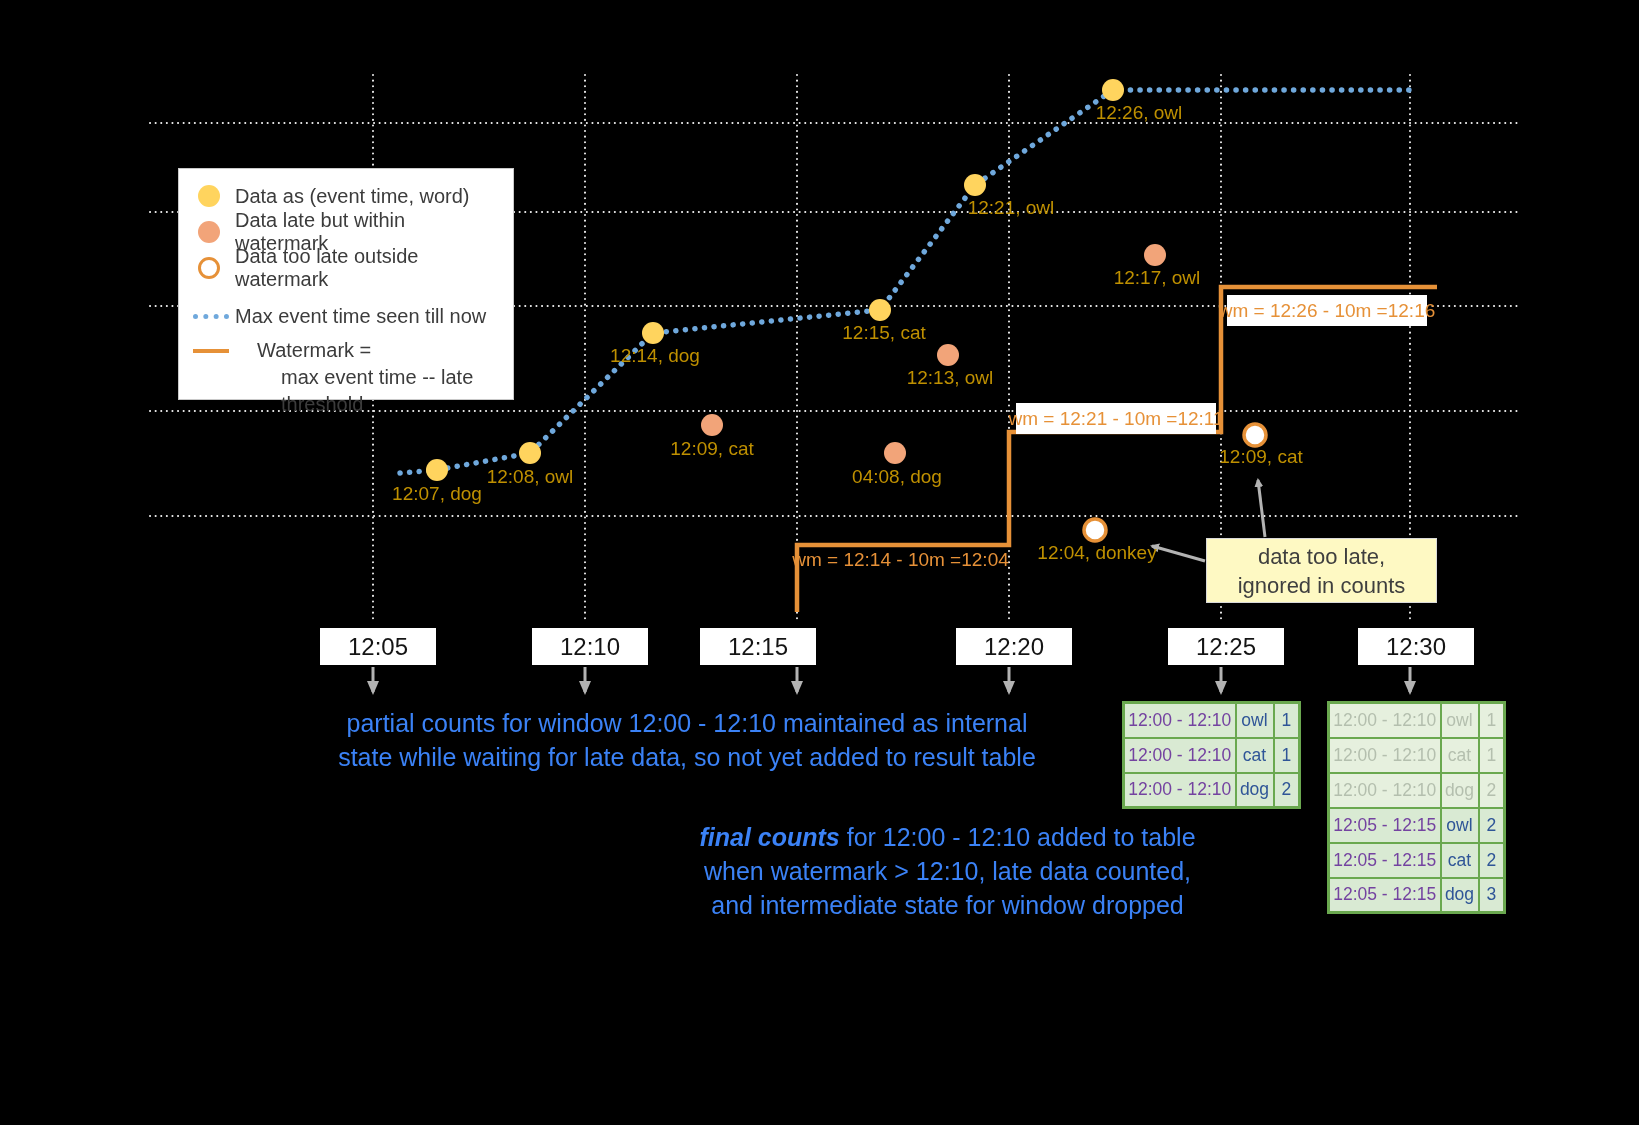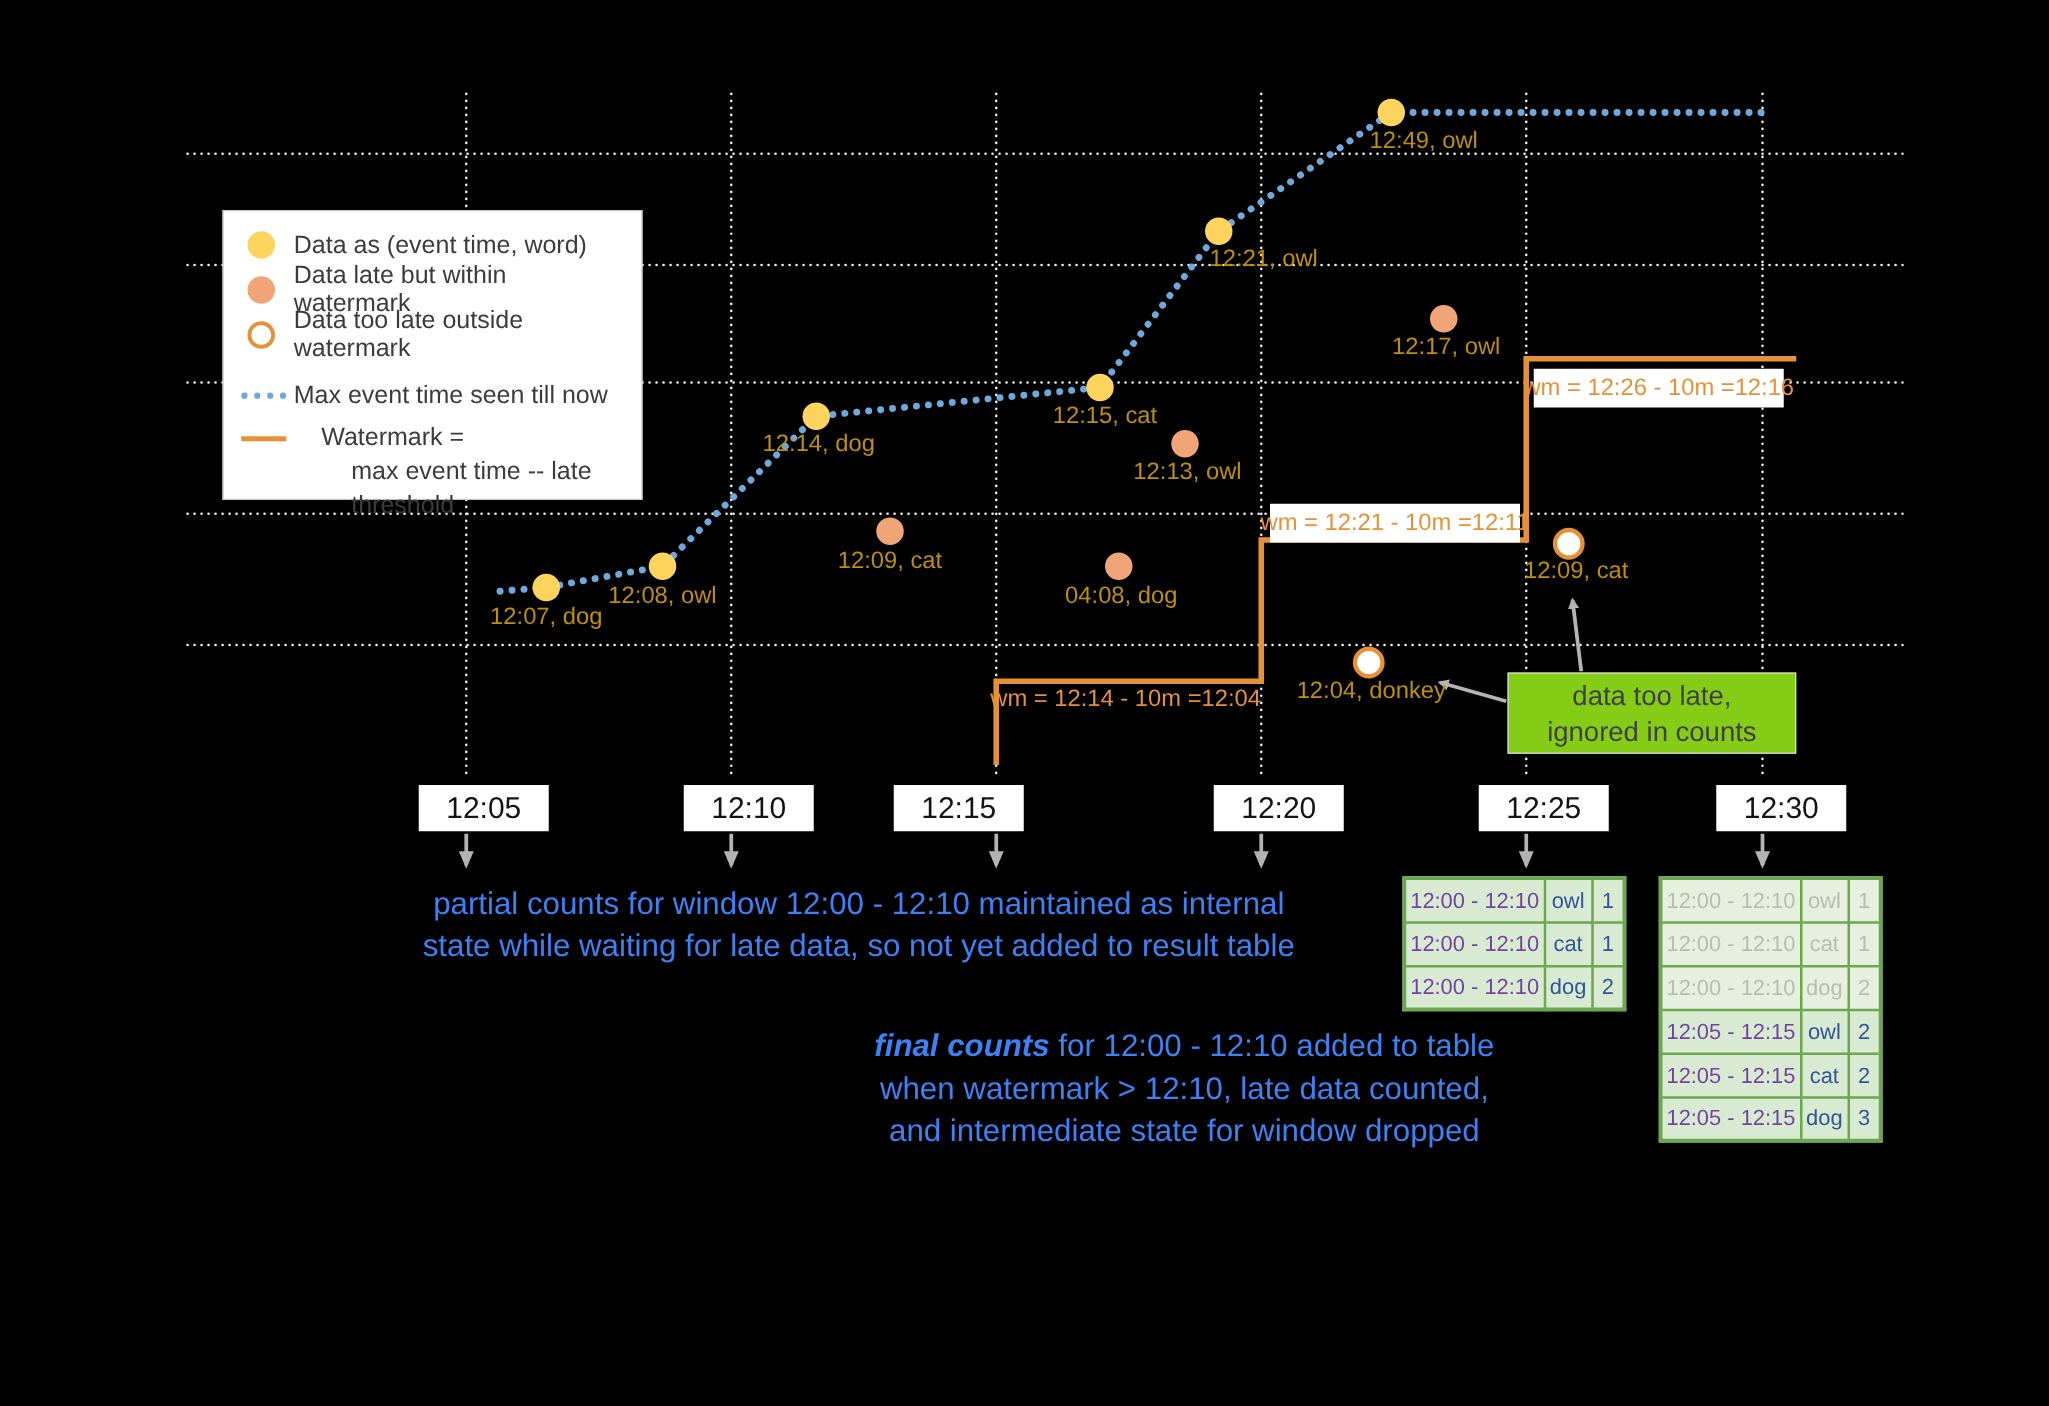--- a/index.html
+++ b/index.html
@@ -38,35 +38,35 @@
 
   
   .wm-label {
     position:absolute; color:#e69138; font-size:19px; white-space:nowrap;
     display:flex; align-items:center; justify-content:center; text-align:center;
   }
   .wm-boxed { background:#ffffff; }
 
   
   .axis-box {
-    position:absolute; top:628px; width:104px; height:37px; background:#ffffff;
-    color:#141414; font-size:24px; display:flex; align-items:center; justify-content:center;margin-left:15px;
+    position:absolute; top:628px; width:116px; height:37px; background:#ffffff;
+    color:#141414; font-size:24px; display:flex; align-items:center; justify-content:center;
   }
 
   
   .red-note {
     position:absolute; color:#3b82f6; font-size:25px; line-height:34px;
     text-align:center; white-space:nowrap;
   }
   .red-note .em { font-weight:bold; font-style:italic; }
 
   
   .toolate-box {
     position:absolute; left:1206px; top:538px; width:231px; height:65px;
-    background:#84cc16; border:1px solid #d9d9d9; color:#3f3f3f; font-size:22px;
+    background:#fef9c3; border:1px solid #d9d9d9; color:#3f3f3f; font-size:22px;
     line-height:29px; display:flex; flex-direction:column; align-items:center; justify-content:center;
   }
 
   
   .rtable {
     position:absolute; border-collapse:collapse; background:#d9ead3;
     border:3px solid #6aa84f;
   }
   .rtable td {
     border:2px solid #6aa84f; height:35px; font-size:17.5px;
@@ -175,21 +175,21 @@
         <span style="display:block" class="indent">max event time -- late threshold</span>
       </span>
     </div>
   </div>
 
   <div class="pt-label" style="left:437px;  top:483px;">12:07, dog</div>
   <div class="pt-label" style="left:530px;  top:466px;">12:08, owl</div>
   <div class="pt-label" style="left:655px;  top:345px;">12:14, dog</div>
   <div class="pt-label" style="left:884px;  top:322px;">12:15, cat</div>
   <div class="pt-label" style="left:1011px; top:197px;">12:21, owl</div>
-  <div class="pt-label" style="left:1139px; top:102px;">12:49, owl</div>
+  <div class="pt-label" style="left:1139px; top:102px;">12:26, owl</div>
 
   <div class="pt-label" style="left:712px;  top:438px;">12:09, cat</div>
   <div class="pt-label" style="left:897px;  top:466px;">04:08, dog</div>
   <div class="pt-label" style="left:950px;  top:367px;">12:13, owl</div>
   <div class="pt-label" style="left:1157px; top:267px;">12:17, owl</div>
 
   <div class="pt-label" style="left:1097px; top:542px;">12:04, donkey</div>
   <div class="pt-label" style="left:1261px; top:446px;">12:09, cat</div>
 
   <div class="wm-label" style="left:798px; top:549px; width:205px;">wm = 12:14 - 10m =12:04</div>

